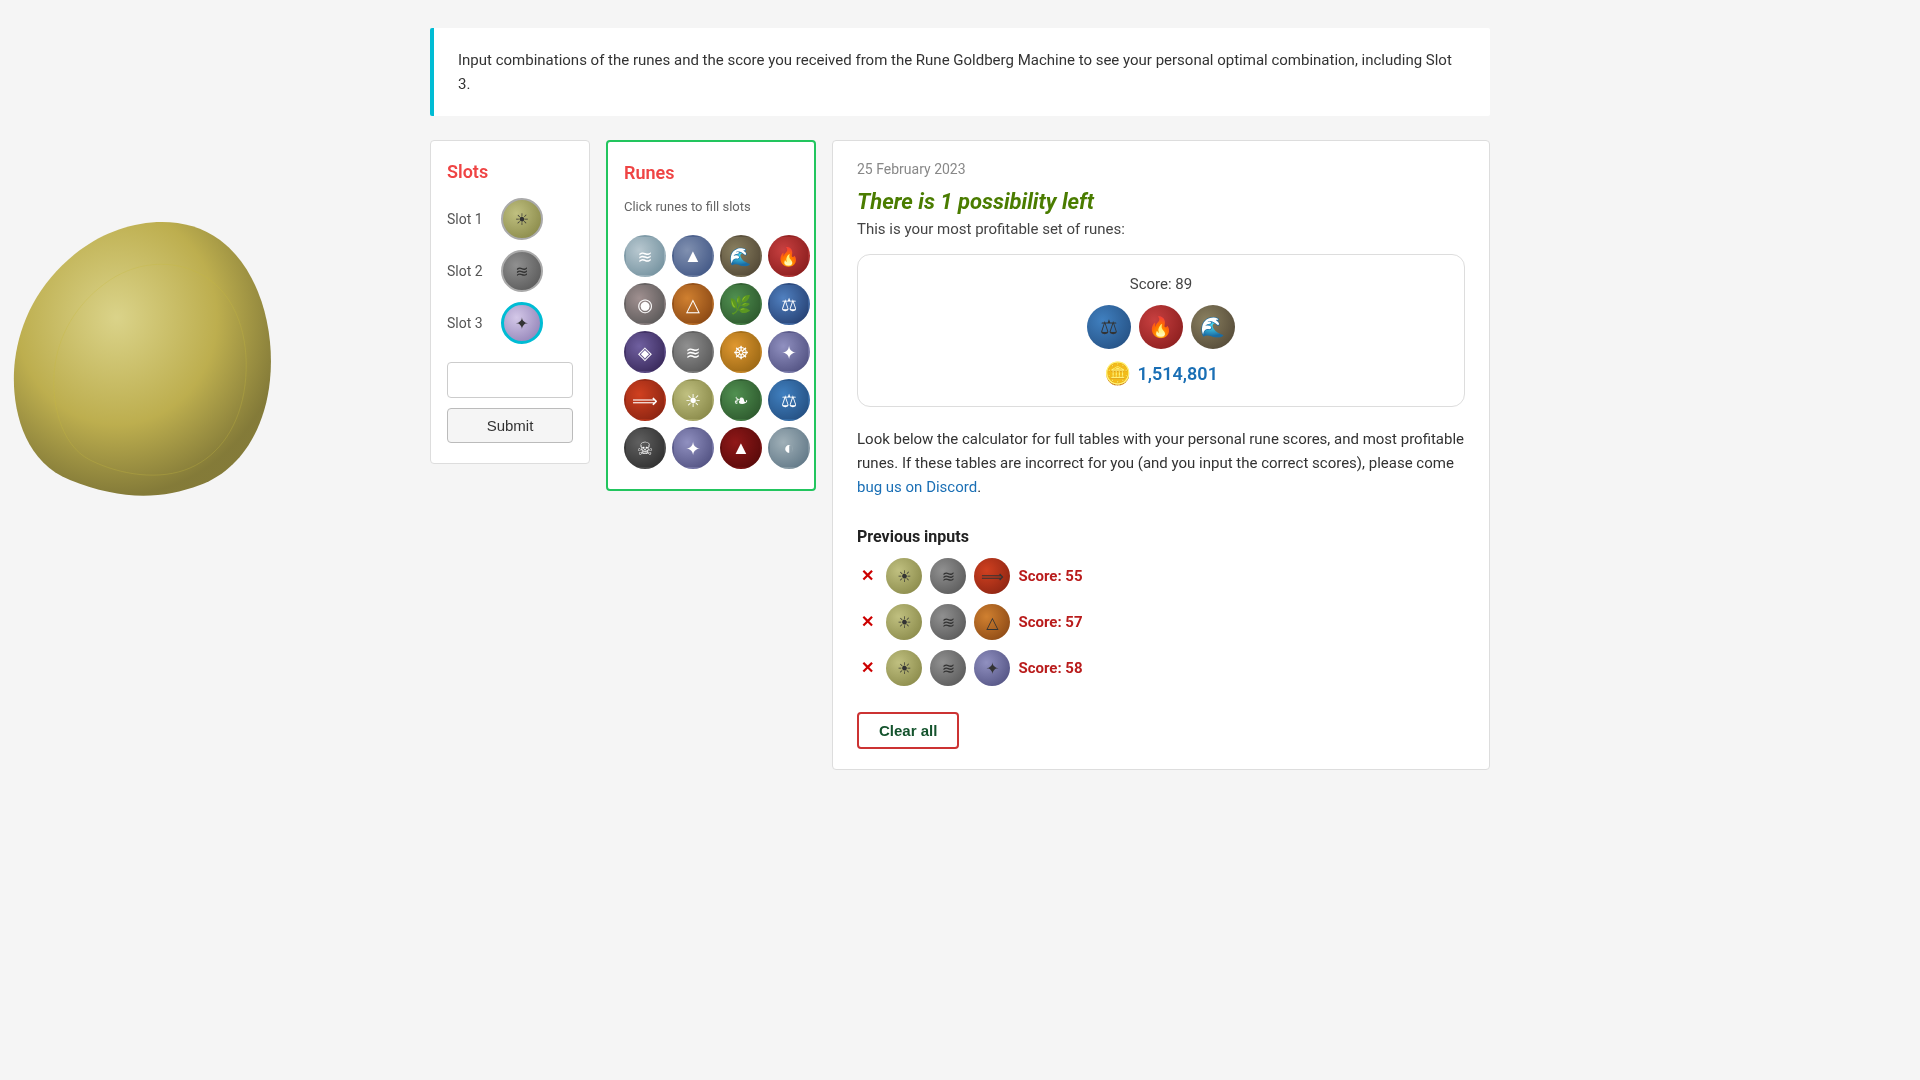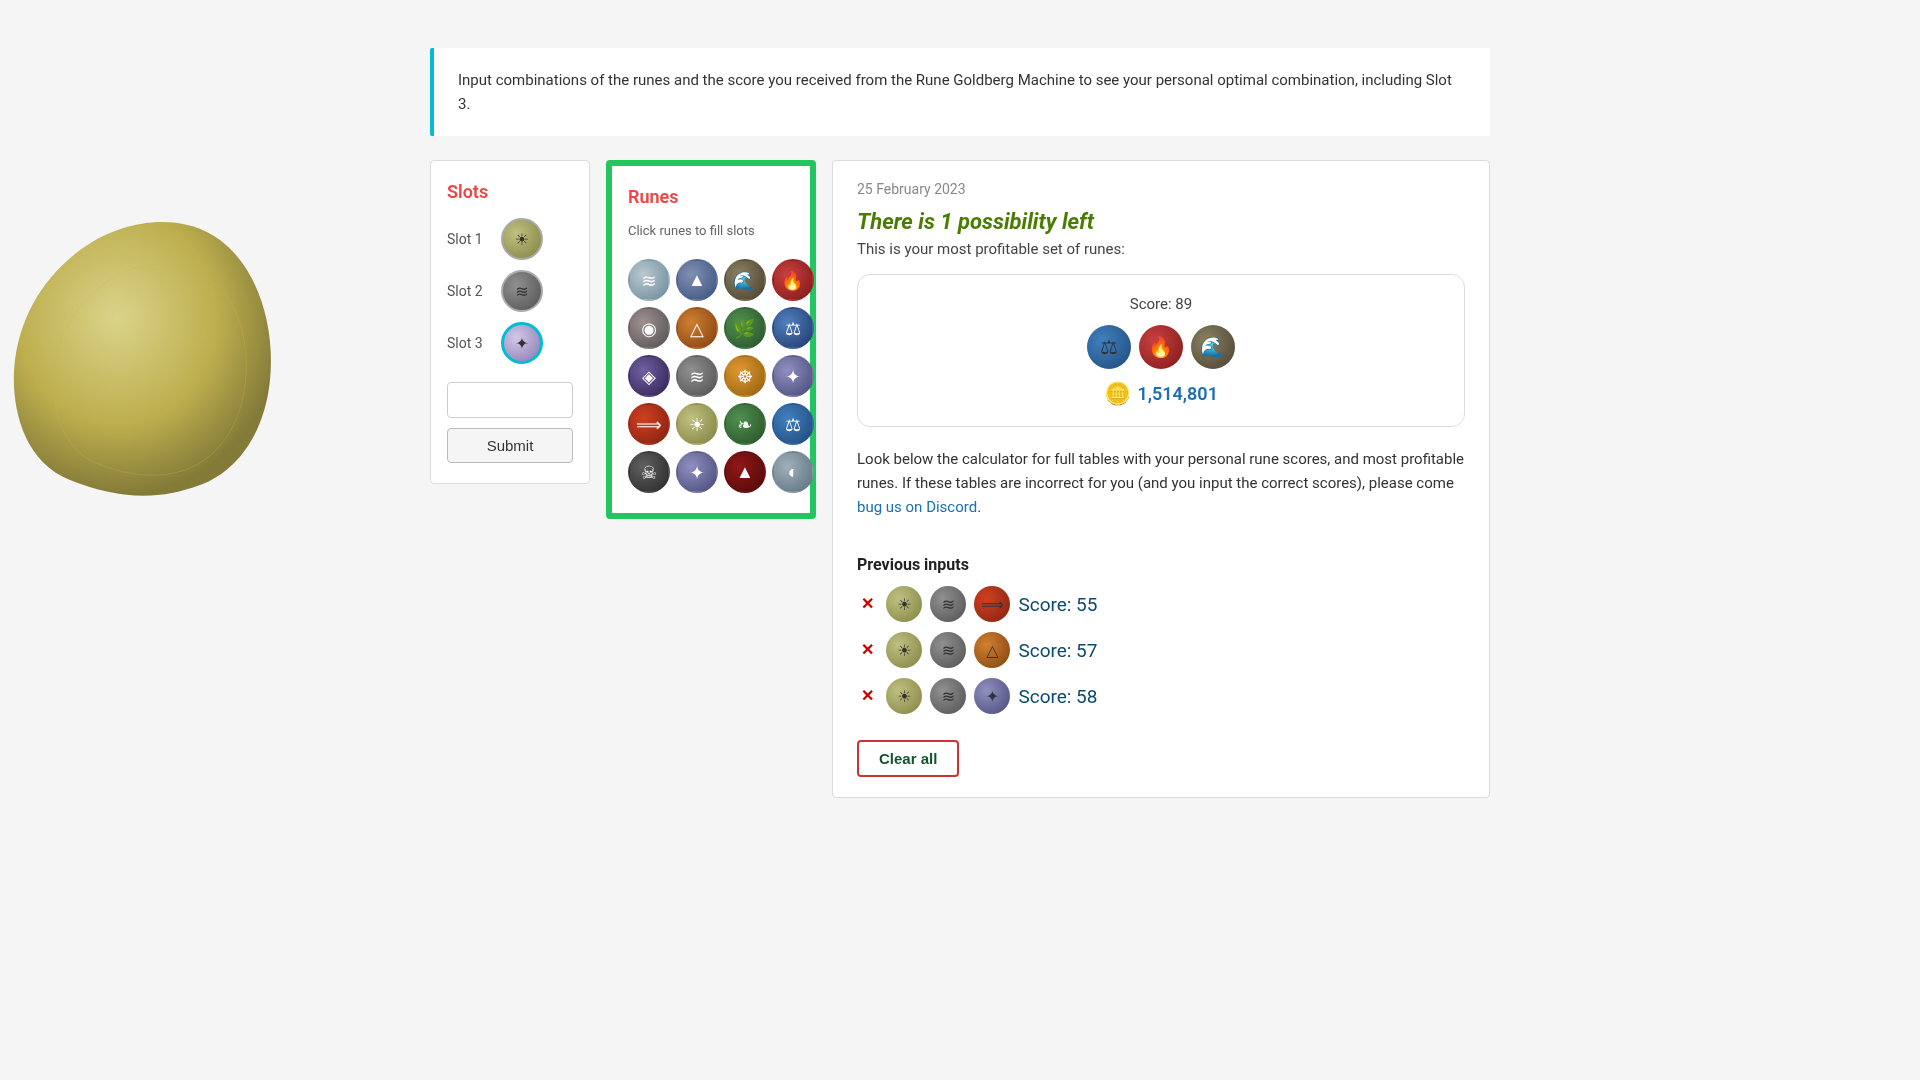--- a/index.html
+++ b/index.html
@@ -7,21 +7,21 @@
       font-family: -apple-system, BlinkMacSystemFont, 'Segoe UI', Roboto, sans-serif;
       background: #f5f5f5;
       min-height: 1080px;
       font-size: 15px;
       color: #333;
     }
 
     .page-wrapper {
       max-width: 1100px;
       margin: 0 auto;
-      padding: 48px 20px;
+      padding: 28px 20px;
     }
 
     .info-banner {
       border-left: 4px solid #00bcd4;
       background: #fff;
       padding: 20px 24px;
       margin-bottom: 24px;
       border-radius: 2px;
     }
 
@@ -103,21 +103,21 @@
       border: 1px solid #bbb;
       border-radius: 4px;
       font-size: 15px;
       cursor: pointer;
       color: #333;
     }
 
     
     .runes-panel {
       background: #fff;
-      border: 6px solid #22c55e;
+      border: 2px solid #22c55e;
       border-radius: 4px;
       padding: 20px 16px;
       min-width: 210px;
       width: 210px;
     }
 
     .rune-grid {
       display: grid;
       grid-template-columns: repeat(4, 42px);
       gap: 6px;
@@ -212,21 +212,21 @@
     }
 
     .gold-icon {
       font-size: 22px;
     }
 
     .description-text {
       font-size: 15px;
       line-height: 1.6;
       color: #333;
-      margin-bottom: 36px;
+      margin-bottom: 28px;
     }
 
     .description-text a {
       color: #1a6fb5;
       text-decoration: none;
     }
 
     .previous-inputs-title {
       font-size: 16px;
       font-weight: 700;
@@ -256,22 +256,23 @@
       width: 36px;
       height: 36px;
       border-radius: 50%;
       display: flex;
       align-items: center;
       justify-content: center;
       font-size: 16px;
     }
 
     .prev-score {
-      font-size: 19px;
-      color: #0c4a6e;
+      font-size: 15px;
+      color: #b91c1c;
+      font-weight: bold;
     }
 
     .clear-all-btn {
       margin-top: 16px;
       padding: 8px 20px;
       background: #fff;
       border: 2px solid #cc3333;
       border-radius: 4px;
       color: #14532d;
       font-size: 15px;

